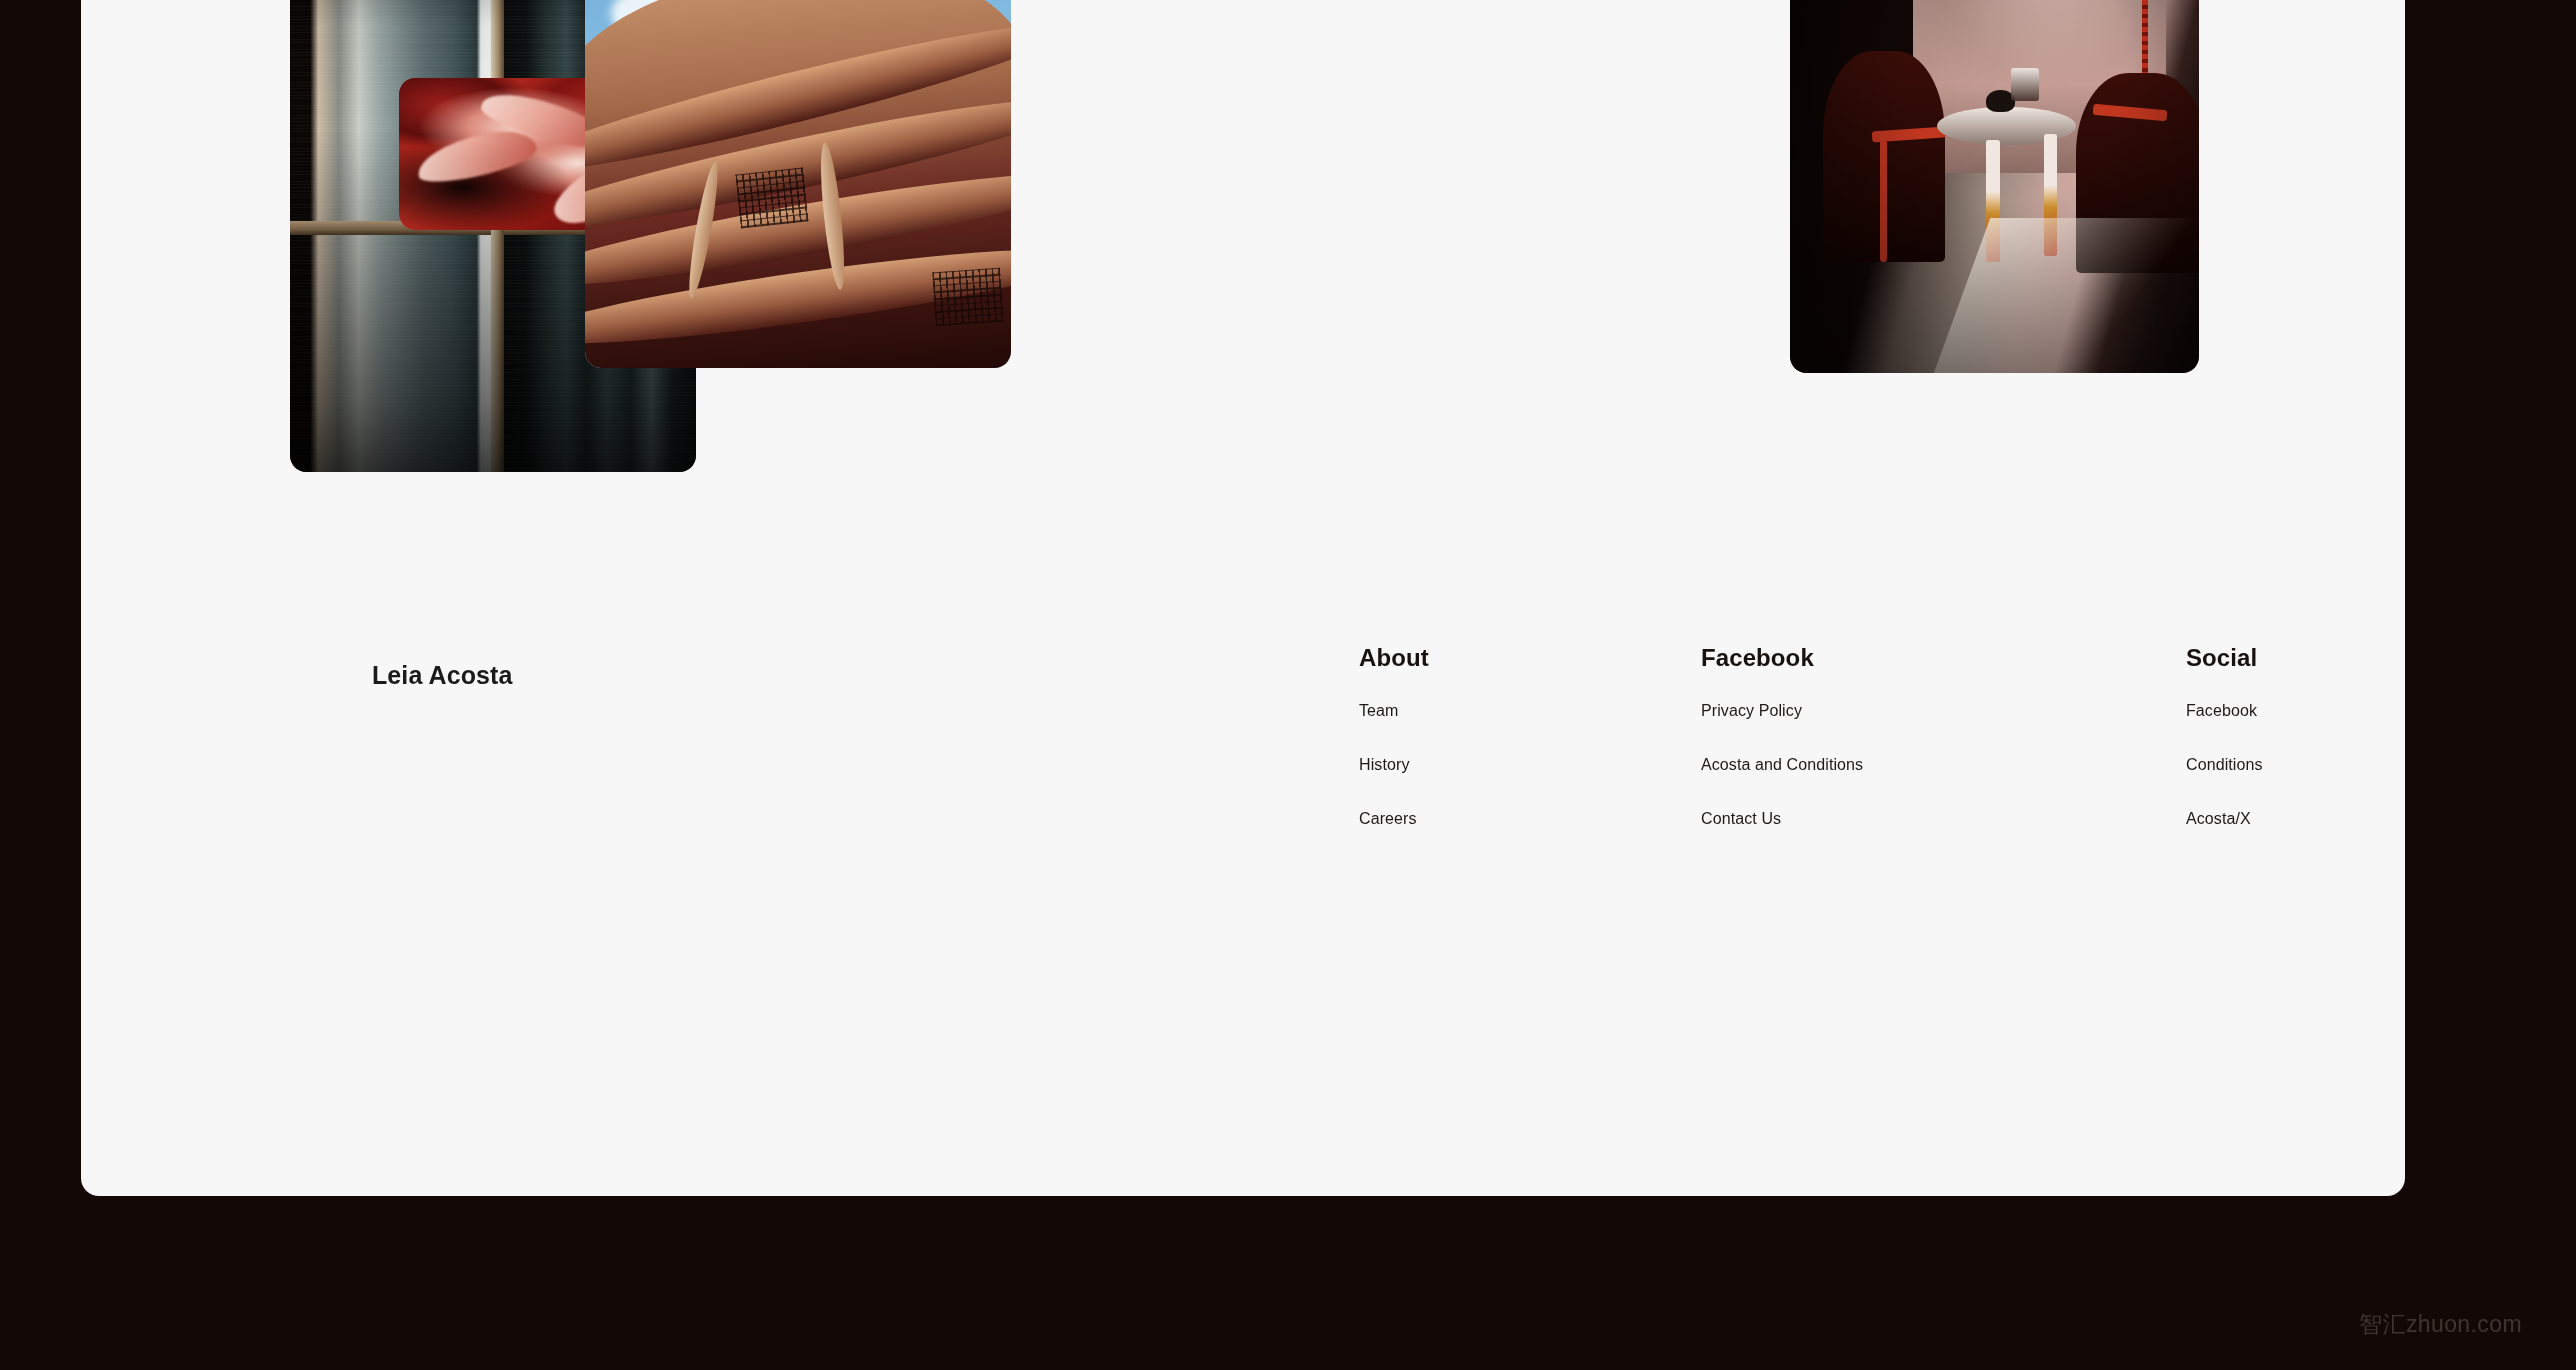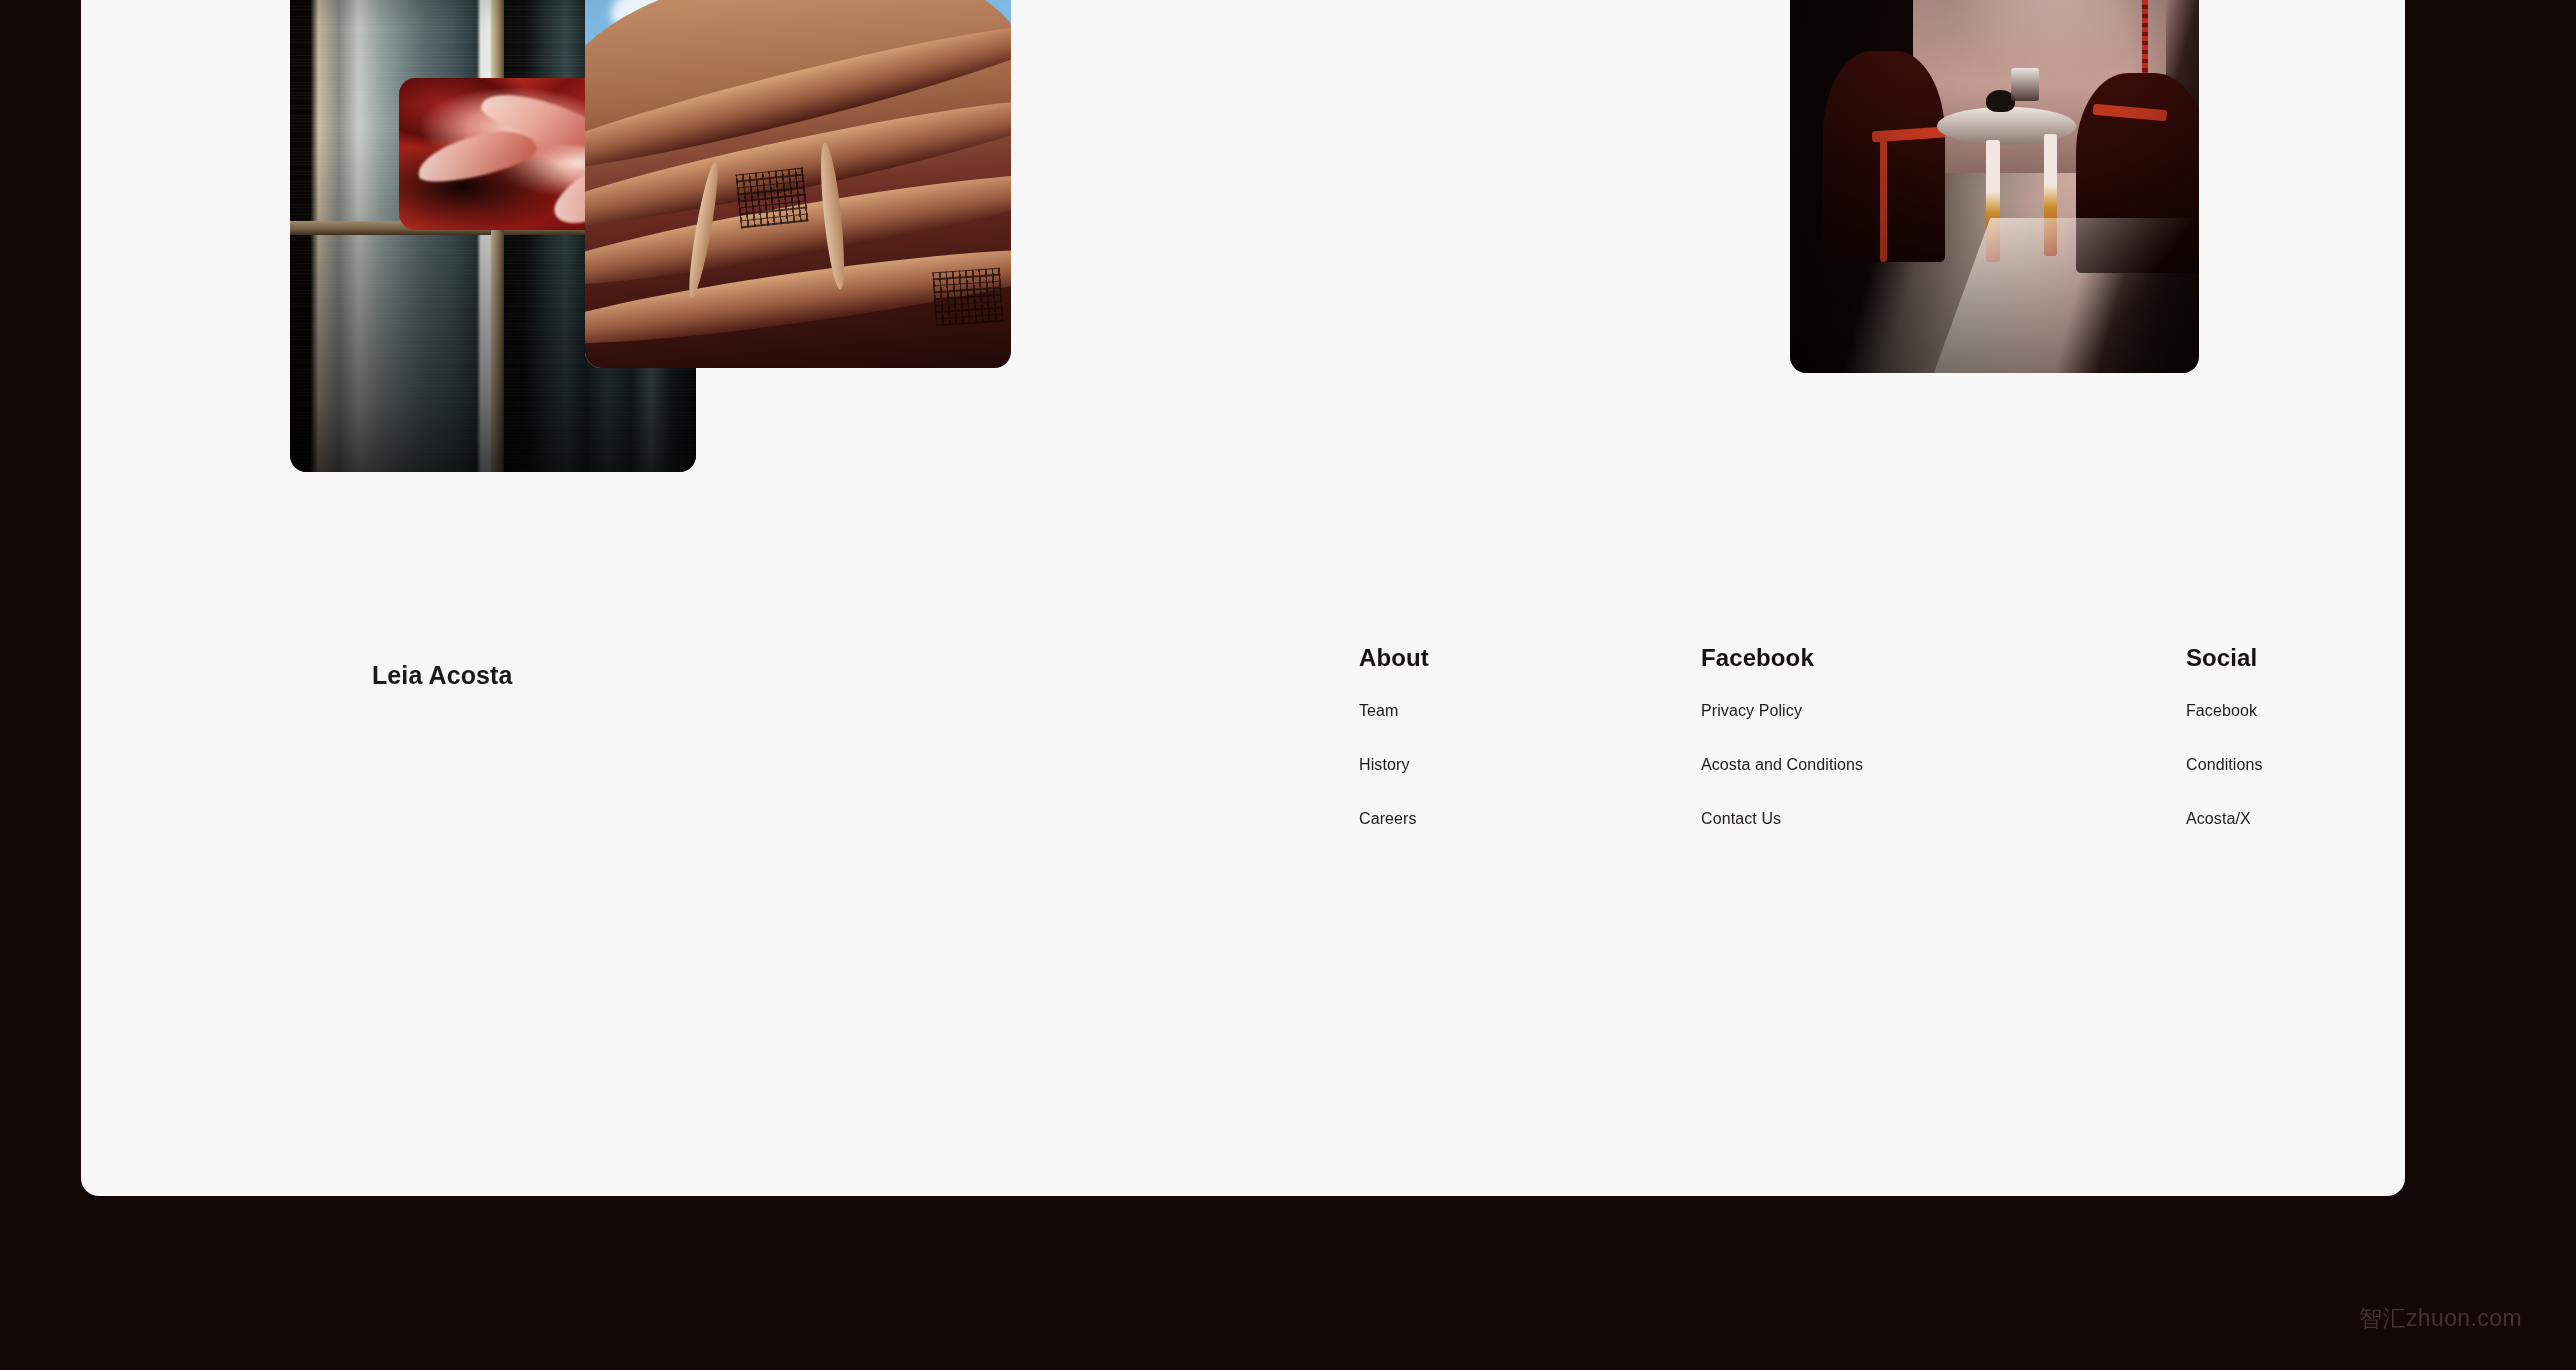--- a/index.html
+++ b/index.html
@@ -212,21 +212,21 @@
   .col h3 {
     font-size:24px; font-weight:bold; color:#17120f;
     margin:0 0 30px 0; letter-spacing:0.1px;
   }
   .col a {
     display:block; font-size:16px; color:#1d1917;
     text-decoration:none; margin-bottom:36px; letter-spacing:0.1px;
   }
 
   .watermark {
-    position:absolute; right:54px; bottom:36px;
+    position:absolute; right:54px; bottom:30px;
     font-size:23px; color:#4a3c38; opacity:.85;
     letter-spacing:0.4px;
   }
 </style>
 </head>
 <body>
 
 <div id="page">
 
   <div class="gallery">

